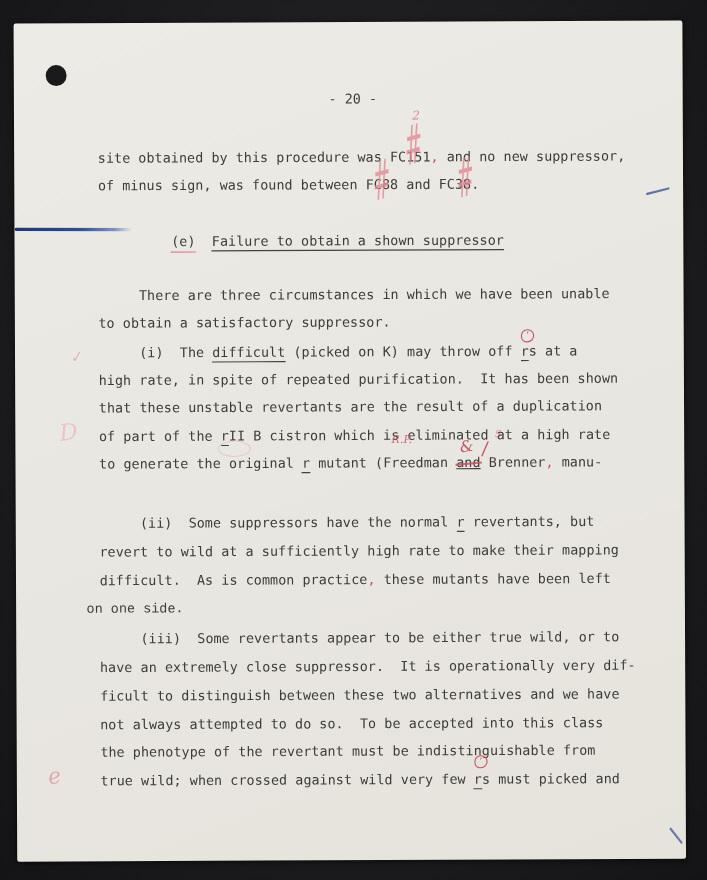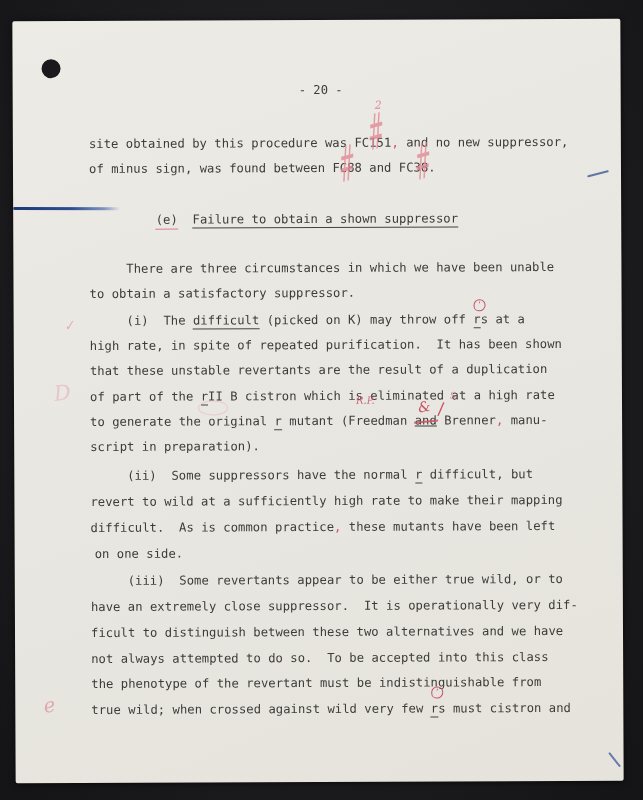--- a/index.html
+++ b/index.html
@@ -80,31 +80,30 @@
   <div class="tline" style="left: 76px; top: 115px;"><span>site obtained by this procedure was FC151</span><span class="red">,</span><span> and no new suppressor,</span></div>
       <div class="tline" style="left: 76px; top: 140px;"><span>of minus sign, was found between FC88 and FC38.</span></div>
       <div class="tline" style="left: 76px; top: 191px;"><span>         </span><span class="redu">(e)</span><span>  </span><span class="u">Failure to obtain a shown suppressor</span></div>
       <div class="tline" style="left: 76px; top: 240px;"><span>     There are three circumstances in which we have been unable</span></div>
       <div class="tline" style="left: 76px; top: 265px;"><span>to obtain a satisfactory suppressor.</span></div>
       <div class="tline" style="left: 76px; top: 292px;"><span>     (i)  The </span><span class="u">difficult</span><span> (picked on K) may throw off </span><span class="u">r</span><span>s at a</span></div>
       <div class="tline" style="left: 76px; top: 317px;"><span>high rate, in spite of repeated purification.  It has been shown</span></div>
       <div class="tline" style="left: 76px; top: 342px;"><span>that these unstable revertants are the result of a duplication</span></div>
       <div class="tline" style="left: 76px; top: 368px;"><span>of part of the </span><span class="u">r</span><span>II B cistron which is eliminated at a high rate</span></div>
       <div class="tline" style="left: 76px; top: 393px;"><span>to generate the original </span><span class="u">r</span><span> mutant (Freedman </span><span class="strike">and</span><span> Brenner</span><span class="red">,</span><span> manu-</span></div>
-      <div class="tline" style="left: 76px; top: 418px;"><span>script in preparation).</span></div>
-      <div class="tline" style="left: 76px; top: 447px;"><span>     (ii)  Some suppressors have the normal </span><span class="u">r</span><span> difficult, but</span></div>
+      <div class="tline" style="left: 76px; top: 447px;"><span>     (ii)  Some suppressors have the normal </span><span class="u">r</span><span> revertants, but</span></div>
       <div class="tline" style="left: 76px; top: 473px;"><span>revert to wild at a sufficiently high rate to make their mapping</span></div>
       <div class="tline" style="left: 76px; top: 499px;"><span>difficult.  As is common practice</span><span class="red">,</span><span> these mutants have been left</span></div>
-      <div class="tline" style="left: 80px; top: 525px;"><span>on one side.</span></div>
+      <div class="tline" style="left: 64px; top: 525px; font-family: Liberation Mono, monospace;"><span>on one side.</span></div>
       <div class="tline" style="left: 76px; top: 552px;"><span>     (iii)  Some revertants appear to be either true wild, or to</span></div>
       <div class="tline" style="left: 76px; top: 578px;"><span>have an extremely close suppressor.  It is operationally very dif-</span></div>
       <div class="tline" style="left: 76px; top: 604px;"><span>ficult to distinguish between these two alternatives and we have</span></div>
       <div class="tline" style="left: 76px; top: 630px;"><span>not always attempted to do so.  To be accepted into this class</span></div>
       <div class="tline" style="left: 76px; top: 655px;"><span>the phenotype of the revertant must be indistinguishable from</span></div>
-      <div class="tline" style="left: 76px; top: 681px;"><span>true wild; when crossed against wild very few </span><span class="u">r</span><span>s must cistron and</span></div>
+      <div class="tline" style="left: 76px; top: 681px;"><span>true wild; when crossed against wild very few </span><span class="u">r</span><span>s must picked and</span></div>
       <span class="ann sm2" style="left: 362px; top: 80px;">2</span>
       <span class="ann hash" style="left: 352px; top: 88px;">#</span>
       <span class="ann hash" style="left: 323px; top: 120px;">#</span>
       <span class="ann hash" style="left: 399px; top: 118px;">#</span>
       <span class="ann rp" style="left: 342px; top: 376px;">R.P.</span>
       <span class="ann amp" style="left: 404px; top: 380px;">&amp;</span>
       <span class="ann slash" style="left: 424px; top: 381px;">/</span>
       <span class="ann s-ini" style="left: 436px; top: 372px;">S.</span>
       <span class="ann ring" style="left: 460px; top: 280px;">’</span>
       <span class="ann ring" style="left: 416px; top: 667px;">’</span>

